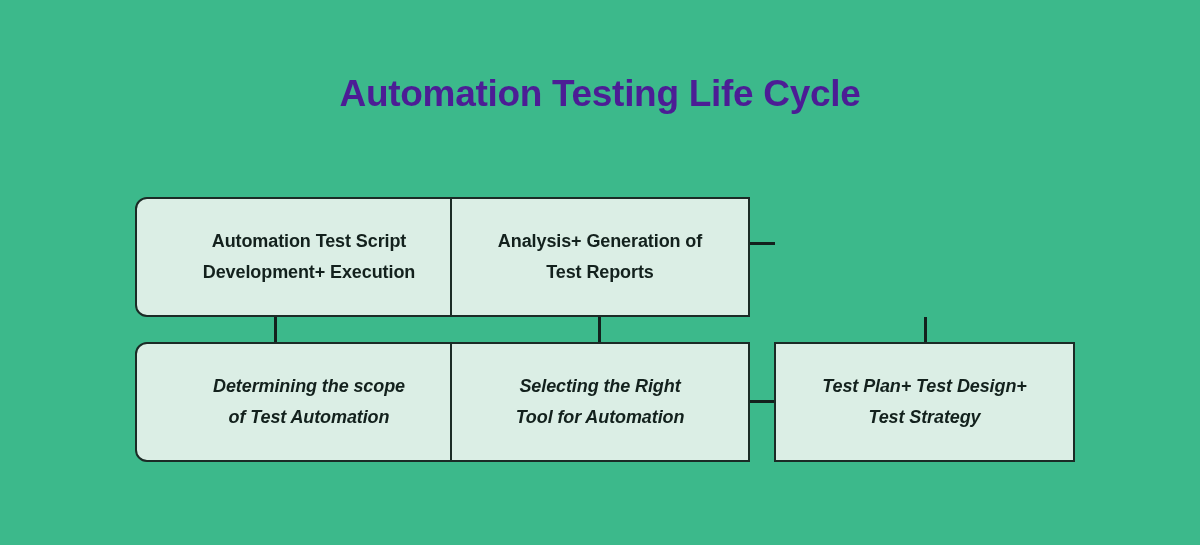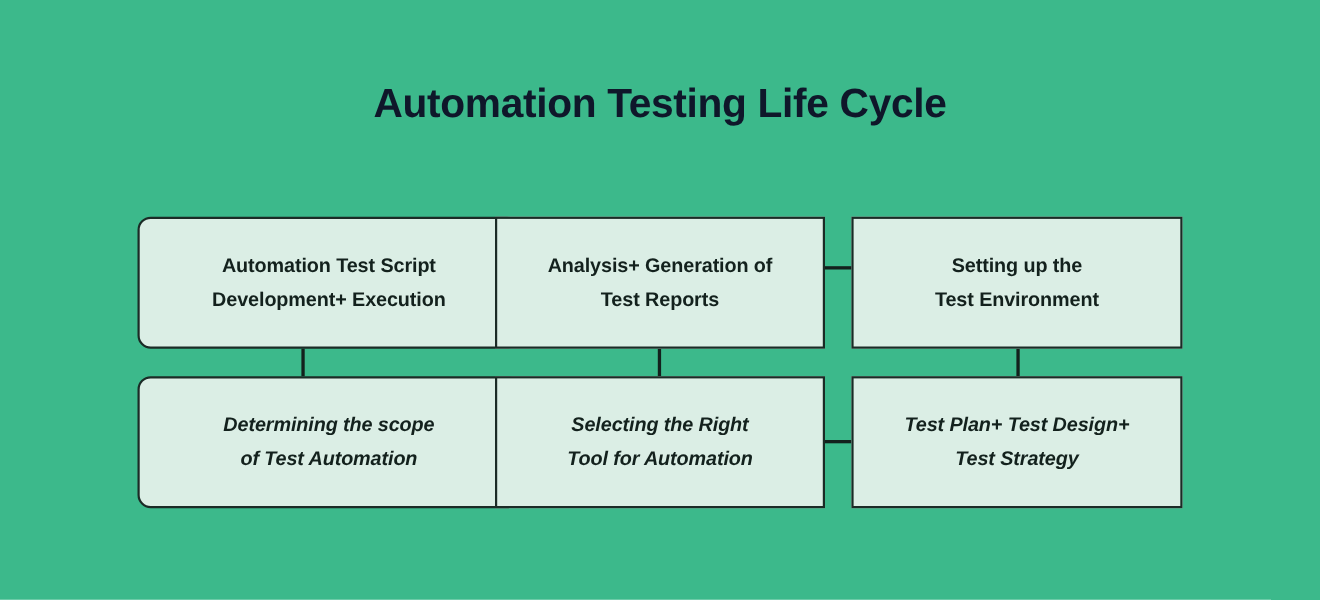--- a/index.html
+++ b/index.html
@@ -23,21 +23,21 @@
 
   #page-title {
     position: absolute;
     left: 0;
     top: 74px;
     width: 1200px;
     text-align: center;
     font-size: 37px;
     font-weight: bold;
     letter-spacing: -0.3px;
-    color: #0f172a;
+    color: #4c1d95;
     line-height: 1.1;
   }
 
   .flow-grid {
     position: absolute;
     left: 125px;
     top: 197px;
     width: 950px;
     height: 265px;
   }
@@ -57,21 +57,21 @@
   .flow-box .box-text {
     font-size: 18px;
     font-weight: bold;
     color: #13211d;
     line-height: 1.72;
     letter-spacing: -0.1px;
     white-space: pre-line;
   }
 
   
-  .col-1 { left: 0px;   width: 348px; border-radius: 12px; }
+  .col-1 { left: 10px;   width: 348px; border-radius: 12px; }
   .col-2 { left: 325px; width: 300px; }
   .col-3 { left: 649px; width: 301px; }
 
   .row-1 { top: 0px;   height: 120px; }
   .row-2 { top: 145px; height: 120px; font-style: italic; }
 
   
   .connector {
     position: absolute;
     background: #13211d;
@@ -117,24 +117,20 @@
     <div class="flow-box row-1 col-1">
       <span class="box-text">Automation Test Script
 Development+ Execution</span>
     </div>
 
     <div class="flow-box row-1 col-2">
       <span class="box-text">Analysis+ Generation of
 Test Reports</span>
     </div>
 
-    <div class="flow-box row-1 col-3">
-      <span class="box-text">Setting up the
-Test Environment</span>
-    </div>
 
     <div class="flow-box row-2 col-1">
       <span class="box-text">Determining the scope
 of Test Automation</span>
     </div>
 
     <div class="flow-box row-2 col-3">
       <span class="box-text">Test Plan+ Test Design+
 Test Strategy</span>
     </div>

